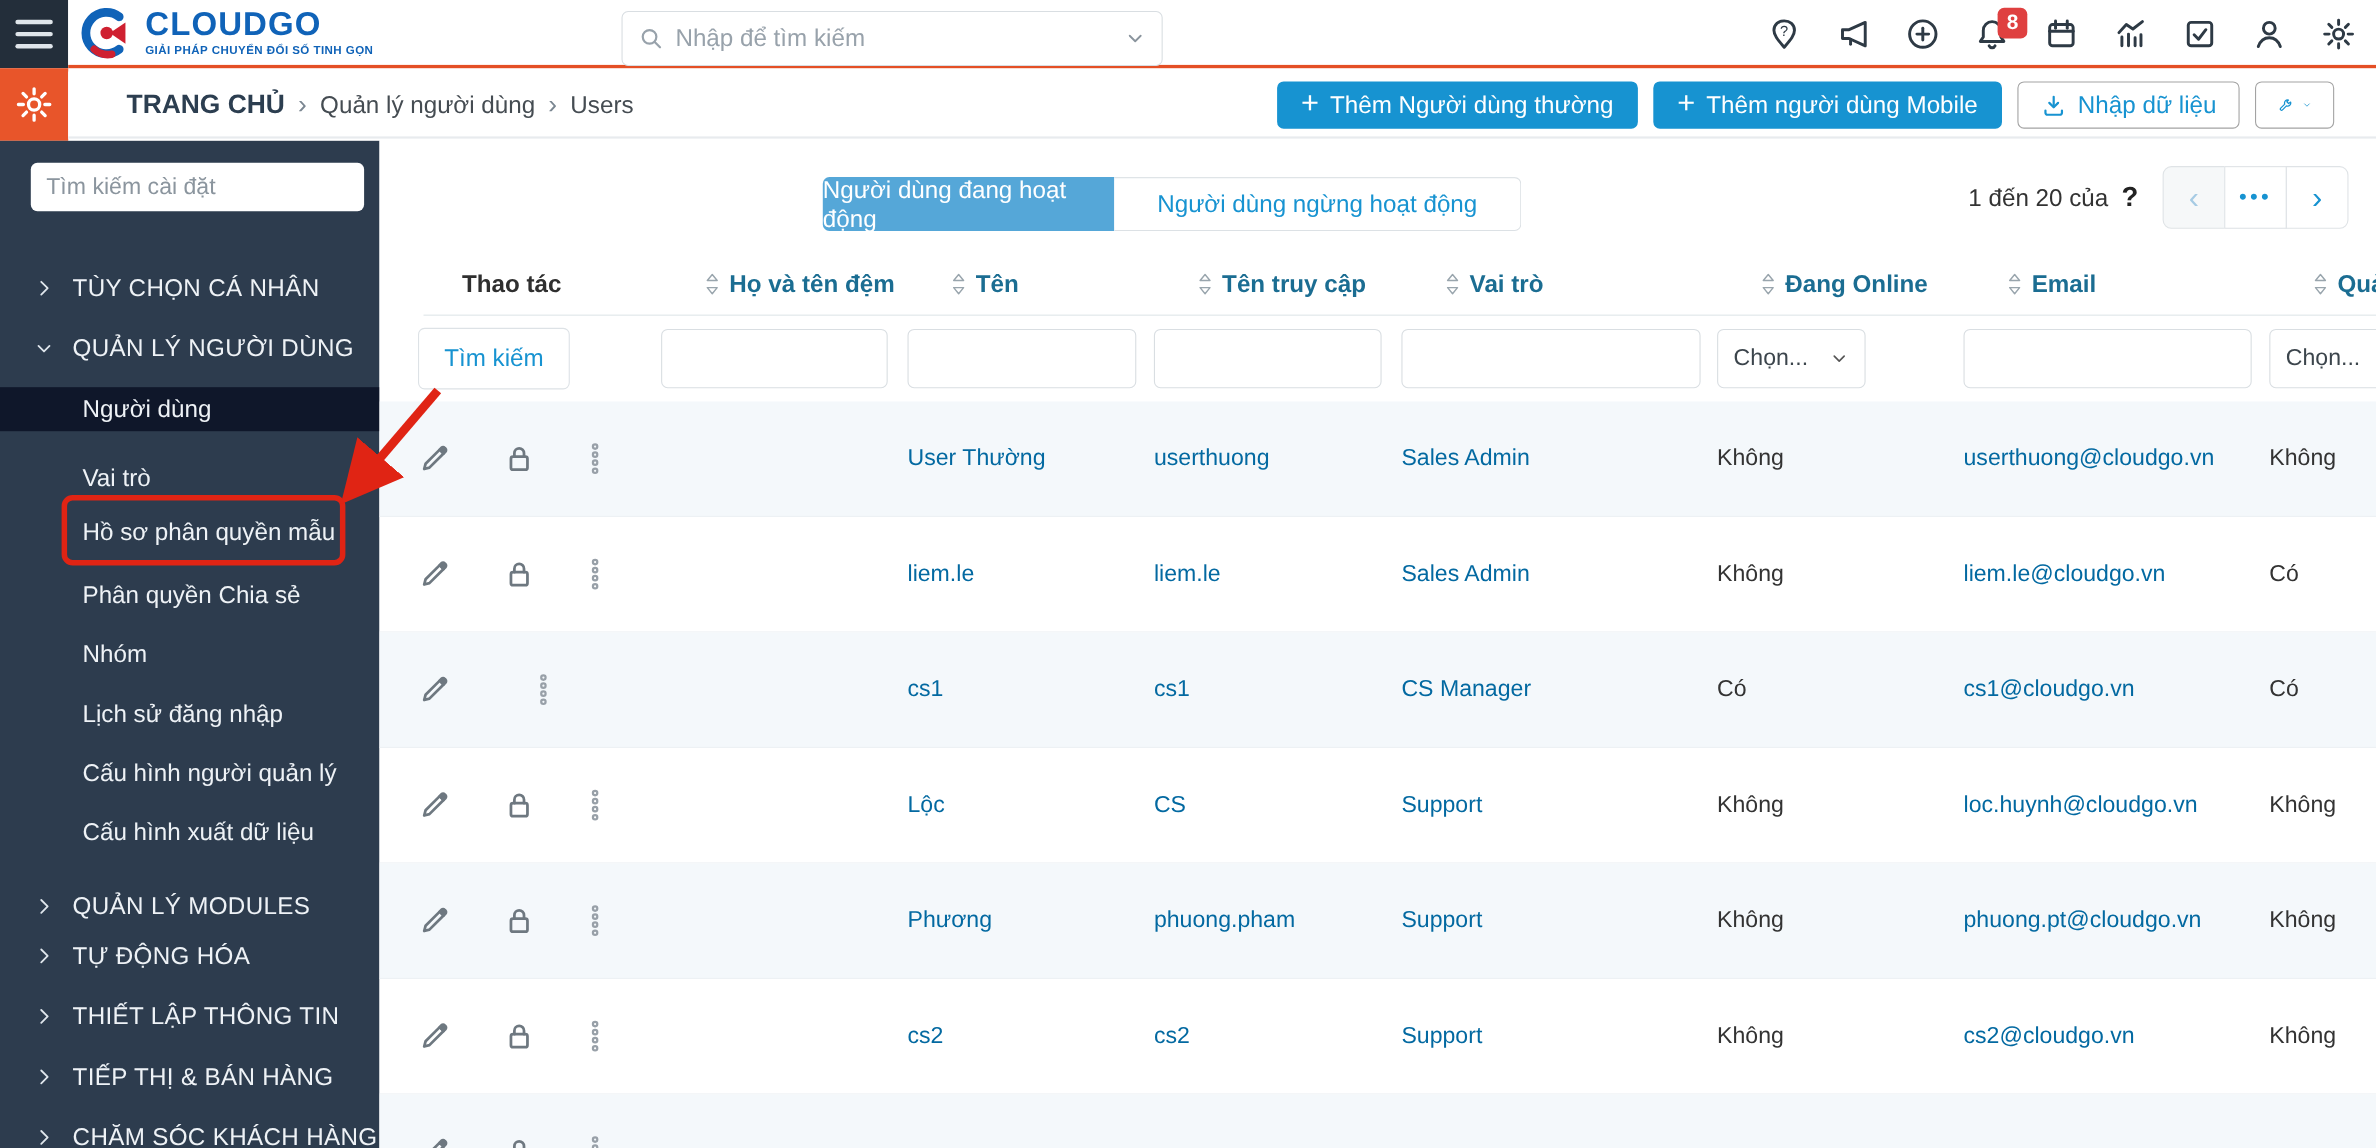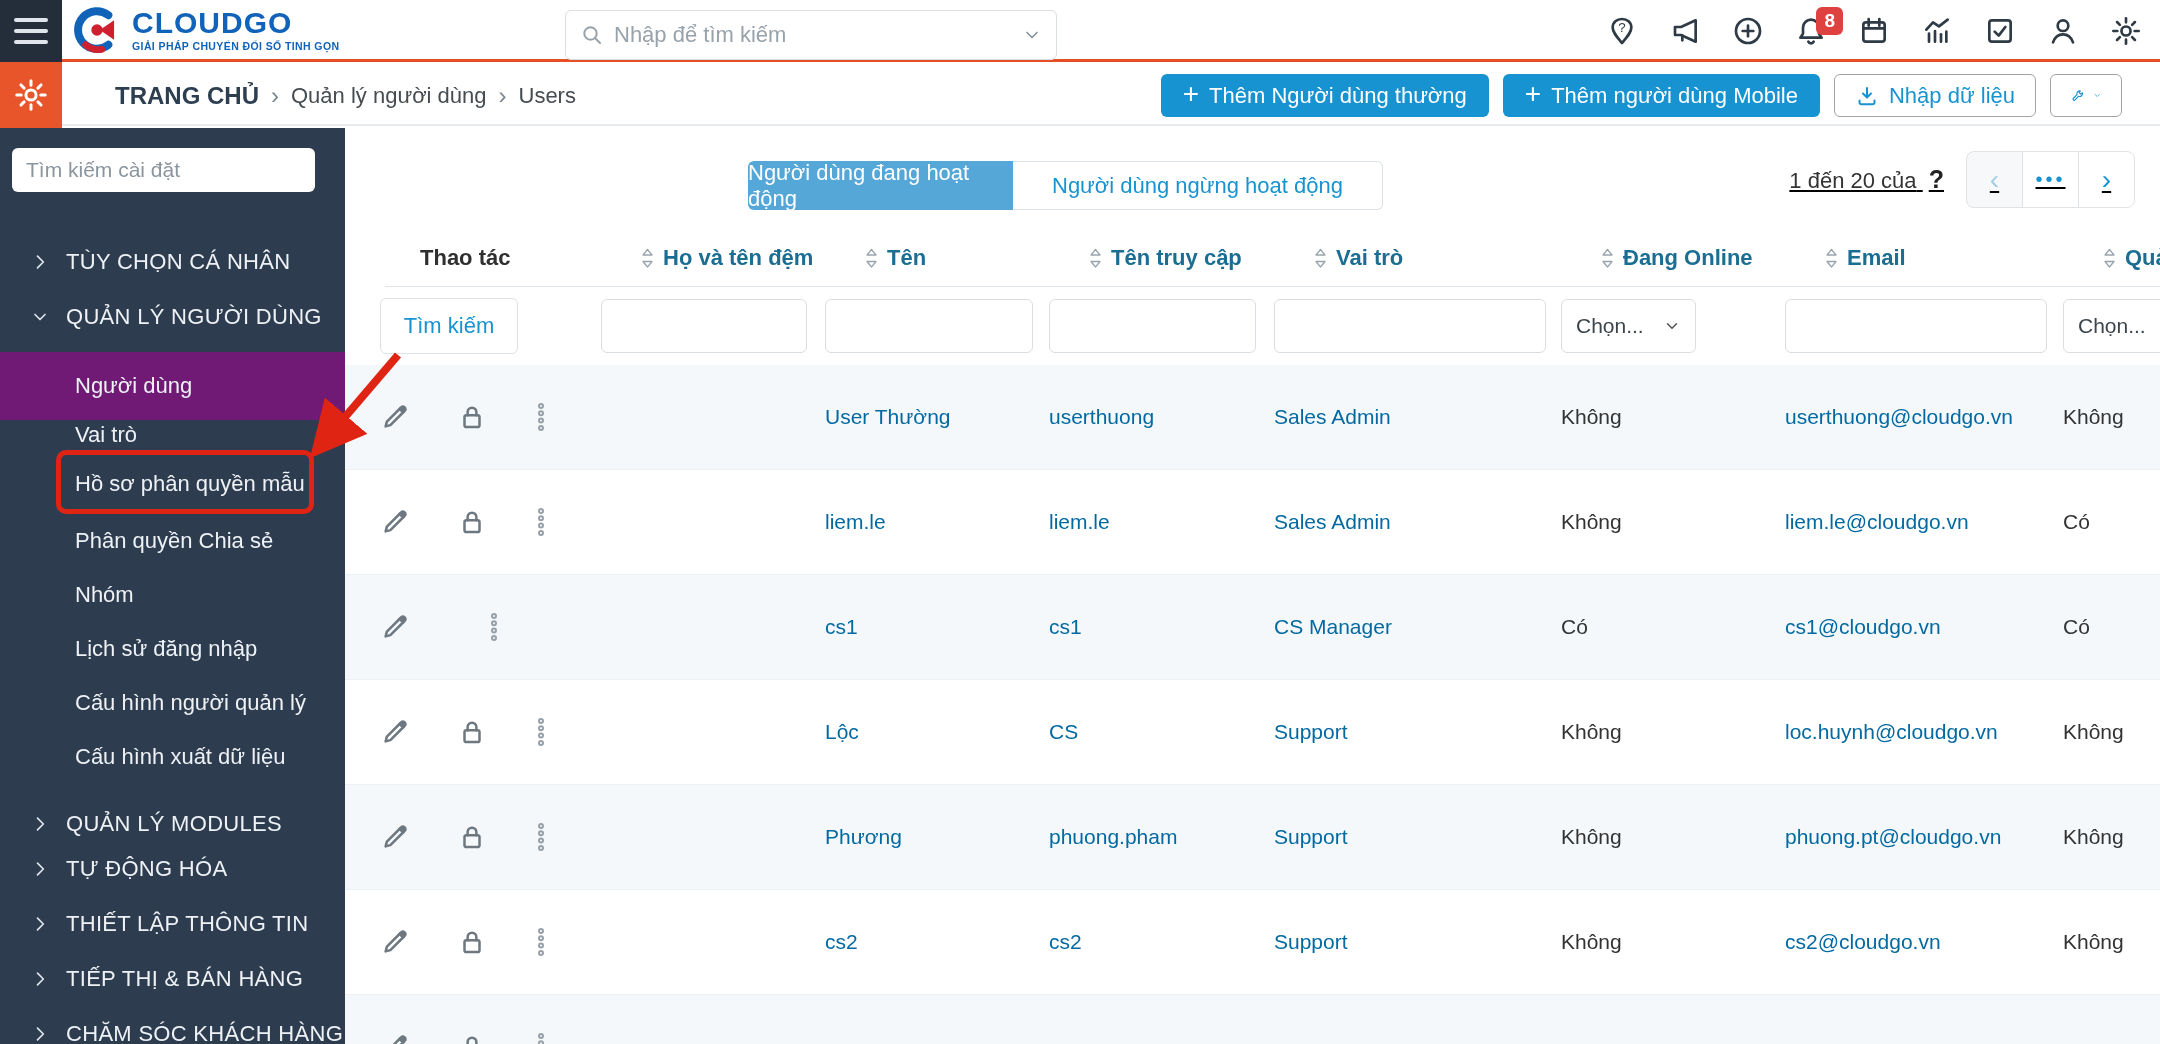--- a/index.html
+++ b/index.html
@@ -34,39 +34,39 @@
   .crumb-last { font-size:22px; color:#454c52; }
   .toolbar { position:absolute; right:38px; top:9px; display:flex; gap:14px; }
   .btn { height:43px; border-radius:6px; font-size:22px; display:flex; align-items:center; justify-content:center; cursor:pointer; white-space:nowrap; }
   .btn-blue { background:#1793d1; color:#fff; padding:0 22px; gap:10px; }
   .btn-blue .plus { font-size:28px; font-weight:300; margin-top:-3px; }
   .btn-white { background:#fff; border:1px solid #a3a3a3; color:#1793d1; padding:0 20px; gap:10px; }
   .btn-wrench { width:72px; gap:8px; }
 
   
   .sidebar { position:absolute; left:0; top:128px; width:345px; height:916px; background:#2d3c4e; }
-  .sb-search { position:absolute; left:12px; top:20px; width:303px; height:44px; background:#fff; border-radius:6px; display:flex; align-items:center; padding:0 14px; }
+  .sb-search { position:absolute; left:28px; top:20px; width:303px; height:44px; background:#fff; border-radius:6px; display:flex; align-items:center; padding:0 14px; }
   .sb-search input { border:none; outline:none; width:100%; font-size:21px; font-family:"Liberation Sans",sans-serif; color:#333; }
   .sb-search input::placeholder { color:#8b959e; }
   .sb-item { position:absolute; left:0; width:345px; height:54px; display:flex; align-items:center; color:#eef2f6; cursor:pointer; }
   .sb-sec { padding-left:30px; gap:16px; font-size:22px; letter-spacing:.3px; }
   .sb-sec .chev { width:20px; height:20px; flex:none; color:#dfe6ec; }
   .sb-child { padding-left:75px; font-size:22px; }
-  .sb-active { background:#701a75; height:68px; }
+  .sb-active { background:#0f172a; height:40px; }
 
   
   .anno-box { position:absolute; left:56px; top:450px; width:258px; height:64px; border:5px solid #e02414; border-radius:10px; z-index:40; pointer-events:none; }
   .anno-arrow { position:absolute; left:298px; top:343px; z-index:41; pointer-events:none; }
 
   
   .main { position:absolute; left:345px; top:128px; width:1815px; height:916px; background:#fff; overflow:hidden; }
   .tab { position:absolute; top:33px; height:49px; display:flex; align-items:center; justify-content:center; font-size:22px; cursor:pointer; }
   .tab-active { left:403px; width:265px; background:#55a7d8; color:#fff; border-radius:6px 0 0 6px; }
   .tab-inactive { left:668px; width:370px; background:#fff; color:#1793d1; border:1px solid #dce1e5; border-left:none; border-radius:0 6px 6px 0; }
-  .pager { position:absolute; right:25px; top:23px; display:flex; align-items:center; gap:22px;text-decoration:underline; }
+  .pager { position:absolute; right:25px; top:23px; display:flex; align-items:center; gap:22px; }
   .pager-label { font-size:22px; color:#333; }
   .pager-label b { font-size:25px; color:#222; margin-left:6px; }
   .pager-group { display:flex; }
   .pgbtn { width:57px; height:57px; border:1px solid #dfe3e6; display:flex; align-items:center; justify-content:center; font-size:28px; background:#fff; cursor:pointer; }
   .pgbtn.prev { border-radius:8px 0 0 8px; background:#f6f8f9; color:#a6cbe4; }
   .pgbtn.more { margin-left:-1px; color:#1793d1; font-size:20px; letter-spacing:3px; }
   .pgbtn.next { margin-left:-1px; border-radius:0 8px 8px 0; color:#1793d1; }
 
   .grid { display:grid; grid-template-columns:221px 224px 224px 225px 287px 224px 278px 97px; padding-left:35px; align-items:center; }
   .thead { position:absolute; left:0; top:102px; width:1815px; height:57px; border-bottom:1px solid #dfe5e9;margin-left:40px; }

